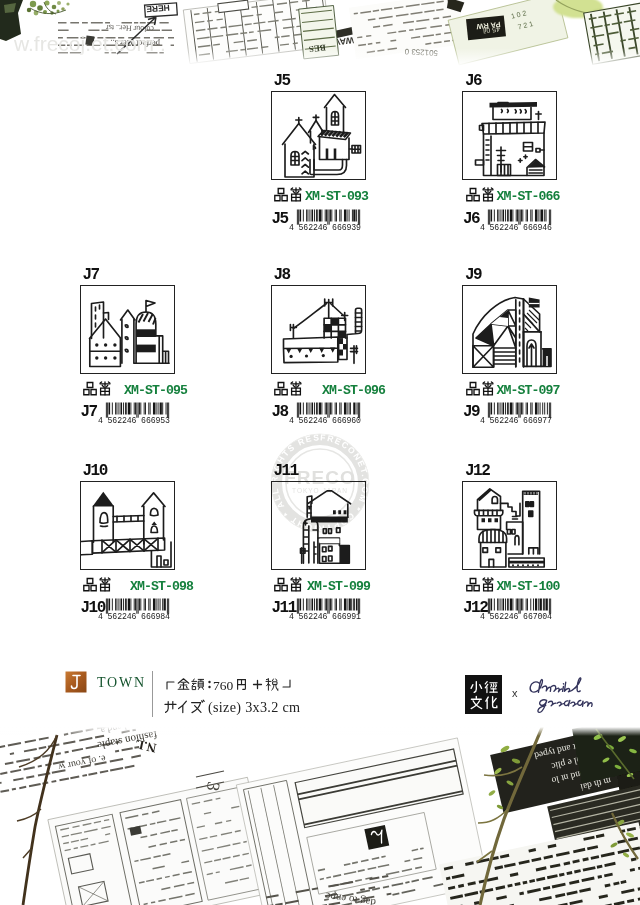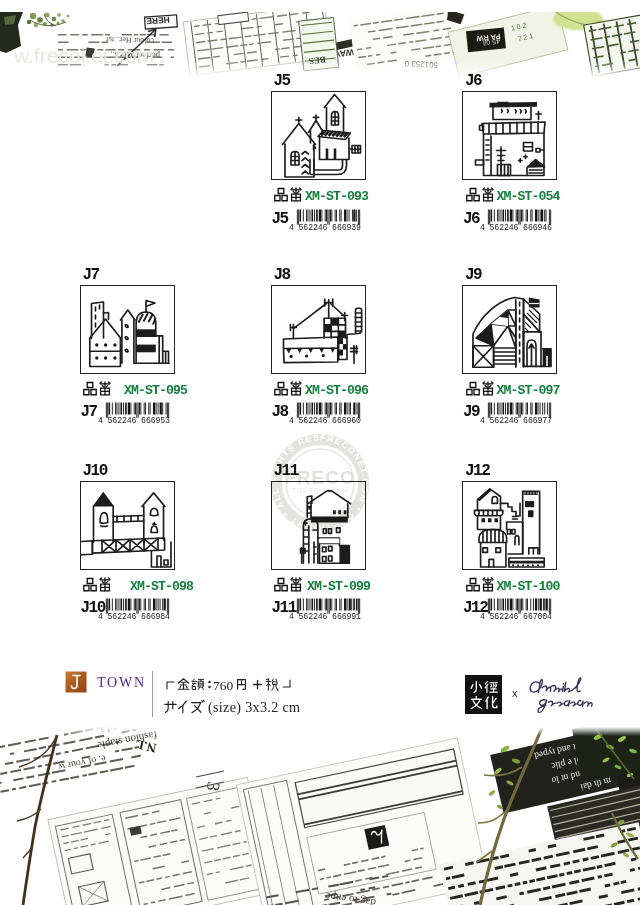--- a/index.html
+++ b/index.html
@@ -8,21 +8,21 @@
 .abs{position:absolute;}
 .jl{position:absolute;font-family:"Liberation Mono",monospace;font-size:16px;font-weight:700;color:#111;letter-spacing:-1.5px;}
 .box{position:absolute;width:93px;height:87px;border:1.6px solid #222;background:#fff;}
 .code{position:absolute;font-family:"Liberation Mono",monospace;font-size:13.2px;font-weight:700;color:#15803d;letter-spacing:-0.9px;white-space:nowrap;}
 .bcrow{position:absolute;}
 .bcj{position:absolute;left:0;top:1px;font-family:"Liberation Mono",monospace;font-size:16px;font-weight:700;color:#111;letter-spacing:-1.5px;}
 </style>
 </head>
 <body>
 
-<div class="abs" style="left:0;top:12px;width:560px;height:66px;">
+<div class="abs" style="left:0;top:0;width:560px;height:66px;">
 <svg width="640" height="66" viewBox="0 0 640 66">
       <defs>
         <filter id="bl1" x="-10%" y="-10%" width="120%" height="120%">
           <feGaussianBlur stdDeviation="0.5"></feGaussianBlur>
         </filter>
         <filter id="bl2" x="-30%" y="-30%" width="160%" height="160%">
           <feGaussianBlur stdDeviation="1.3"></feGaussianBlur>
         </filter>
         <linearGradient id="fadeb" x1="0" y1="0" x2="0" y2="1">
           <stop offset="0" stop-color="#fff" stop-opacity="0"></stop>
@@ -386,21 +386,21 @@
         <path d="M2,2.3 H12" fill="none" stroke="#111" stroke-width="1.3" stroke-linecap="round"></path>
         <path d="M7,0.4 V6.2" fill="none" stroke="#111" stroke-width="1.3" stroke-linecap="round"></path>
         <path d="M3.6,0.5 L2.2,1.6" fill="none" stroke="#111" stroke-width="1.3" stroke-linecap="round"></path>
         <path d="M10.4,0.5 L11.8,1.6" fill="none" stroke="#111" stroke-width="1.3" stroke-linecap="round"></path>
         <path d="M4.2,3.8 L5.8,5.6" fill="none" stroke="#111" stroke-width="1.3" stroke-linecap="round"></path>
         <path d="M9.8,3.8 L8.2,5.6" fill="none" stroke="#111" stroke-width="1.3" stroke-linecap="round"></path>
         <path d="M2.6,6.6 H11.4 V13.3 H2.6 Z" fill="none" stroke="#111" stroke-width="1.3" stroke-linecap="round"></path>
         <path d="M7,6.6 V13.3" fill="none" stroke="#111" stroke-width="1.3" stroke-linecap="round"></path>
         <path d="M2.6,9.9 H11.4" fill="none" stroke="#111" stroke-width="1.3" stroke-linecap="round"></path>
       </g>
-    </svg><span style="margin-left:2px">XM-ST-054</span></div>
+    </svg><span style="margin-left:2px">XM-ST-066</span></div>
 
 <div class="bcrow" style="left:463.0px;top:208.5px;width:92px;height:22px">
 <span class="bcj">J6</span>
 <svg style="position:absolute;left:16px;top:0" width="74" height="22" viewBox="0 0 74 22">
 <g fill="#161616">
         <rect x="8.88" y="0.5" width="0.92" height="15.2"></rect>
         <rect x="10.21" y="0.5" width="0.92" height="15.2"></rect>
         <rect x="11.53" y="0.5" width="1.59" height="12.0"></rect>
         <rect x="14.85" y="0.5" width="0.92" height="12.0"></rect>
         <rect x="18.16" y="0.5" width="0.92" height="12.0"></rect>
@@ -566,21 +566,21 @@
         <path d="M2,2.3 H12" fill="none" stroke="#111" stroke-width="1.3" stroke-linecap="round"></path>
         <path d="M7,0.4 V6.2" fill="none" stroke="#111" stroke-width="1.3" stroke-linecap="round"></path>
         <path d="M3.6,0.5 L2.2,1.6" fill="none" stroke="#111" stroke-width="1.3" stroke-linecap="round"></path>
         <path d="M10.4,0.5 L11.8,1.6" fill="none" stroke="#111" stroke-width="1.3" stroke-linecap="round"></path>
         <path d="M4.2,3.8 L5.8,5.6" fill="none" stroke="#111" stroke-width="1.3" stroke-linecap="round"></path>
         <path d="M9.8,3.8 L8.2,5.6" fill="none" stroke="#111" stroke-width="1.3" stroke-linecap="round"></path>
         <path d="M2.6,6.6 H11.4 V13.3 H2.6 Z" fill="none" stroke="#111" stroke-width="1.3" stroke-linecap="round"></path>
         <path d="M7,6.6 V13.3" fill="none" stroke="#111" stroke-width="1.3" stroke-linecap="round"></path>
         <path d="M2.6,9.9 H11.4" fill="none" stroke="#111" stroke-width="1.3" stroke-linecap="round"></path>
       </g>
-    </svg><span style="margin-left:2px">XM-ST-096</span></div>
+    </svg><span style="margin-left:19px">XM-ST-096</span></div>
 
 <div class="bcrow" style="left:271.5px;top:402.0px;width:92px;height:22px">
 <span class="bcj">J8</span>
 <svg style="position:absolute;left:16px;top:0" width="74" height="22" viewBox="0 0 74 22">
 <g fill="#161616">
         <rect x="8.88" y="0.5" width="0.92" height="15.2"></rect>
         <rect x="10.21" y="0.5" width="0.92" height="15.2"></rect>
         <rect x="11.53" y="0.5" width="1.59" height="12.0"></rect>
         <rect x="14.85" y="0.5" width="0.92" height="12.0"></rect>
         <rect x="18.16" y="0.5" width="0.92" height="12.0"></rect>
@@ -991,21 +991,21 @@
       <linearGradient id="jg" x1="0" y1="0" x2="1" y2="1">
 <stop offset="0" stop-color="#c97a33"></stop>
         <stop offset="0.5" stop-color="#a85a1e"></stop>
         <stop offset="1" stop-color="#8a4715"></stop>
 </linearGradient>
     </defs>
 <rect x="0.5" y="0.5" width="21" height="21" fill="url(#jg)"></rect>
 <path d="M8,4.5 H15 M12,4.5 V14.5 Q12,17.5 9,17.5 Q6.5,17.5 6.5,15" fill="none" stroke="#fff" stroke-width="1.6" stroke-linecap="round"></path>
 </svg>
 
-<div class="abs" style="left:97px;top:675px;font-family:'Liberation Serif',serif;font-size:14px;letter-spacing:1.8px;color:#4c1d95;">TOWN</div>
+<div class="abs" style="left:97px;top:675px;font-family:'Liberation Serif',serif;font-size:14px;letter-spacing:1.8px;color:#14532d;">TOWN</div>
 
 <div class="abs" style="left:152px;top:671px;width:1px;height:46px;background:#999;"></div>
 
 <svg style="position:absolute;left:165px;top:677px" width="132" height="15" viewBox="0 0 132 15">
 <g transform="translate(0,1)">
       <path d="M2,4 V11 M2,4 H9" fill="none" stroke="#222" stroke-width="1.1" stroke-linecap="round"></path>
     </g>
 <g transform="translate(12,1)">
       <path d="M6.5,0.8 L1.2,5.2 M6.5,0.8 L11.8,5.2" fill="none" stroke="#222" stroke-width="1.15" stroke-linecap="round"></path>
       <path d="M4,4.2 H9" fill="none" stroke="#222" stroke-width="1.15" stroke-linecap="round"></path>

